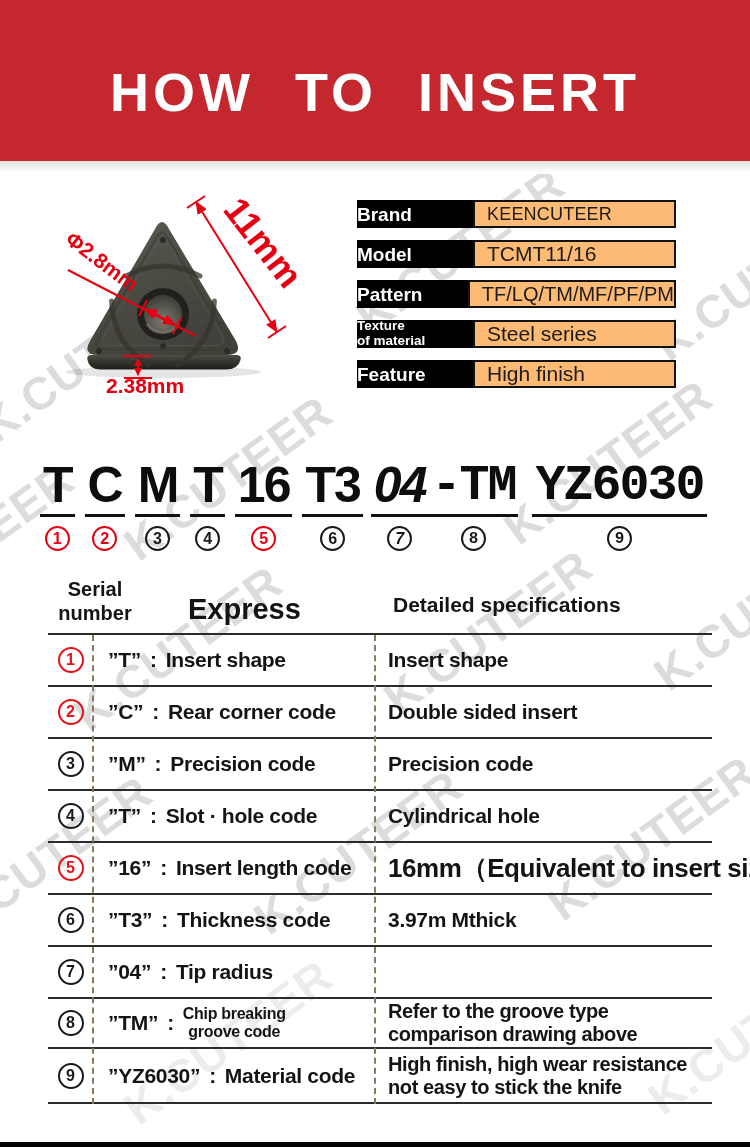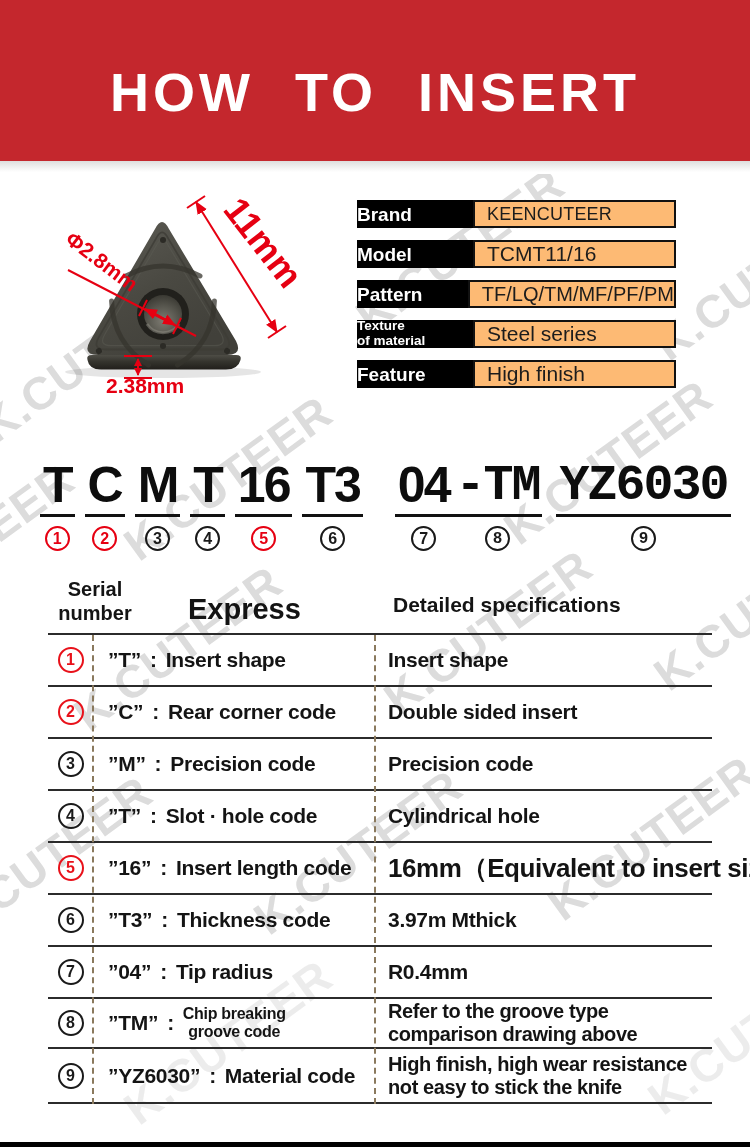--- a/index.html
+++ b/index.html
@@ -28,21 +28,21 @@
   .spec-label .l2{font-size:13.5px;line-height:1.08;}
   .spec-label.small .l1{font-size:13.5px;line-height:1.08;}
   .spec-value{flex:1;background:#fdba74;border:2px solid #111111;box-sizing:border-box;
               display:flex;align-items:center;padding-left:12px;font-size:21px;color:#1c1c1c;}
   .spec-value.cond{font-size:18px;letter-spacing:.2px;}
   .spec-value.mid{font-size:20px;}
   
   .pn{position:absolute;left:40px;top:460px;z-index:2;display:flex;align-items:flex-start;}
   .seg{text-align:center;}
   .seg + .seg{margin-left:10px;}
-  .seg.g7{margin-left:32px;}
+  .seg.g7{margin-left:8px;font-style:italic;}
   .seg.g8{margin-left:0;font-family:Liberation Mono, monospace;}
   .seg.g9{margin-left:14px;font-family:Liberation Mono, monospace;}
   .pn-code{display:block;font-size:50px;line-height:1.02;font-weight:bold;letter-spacing:-2px;
            color:#0d0d0d;border-bottom:3px solid #111;padding:0 3px 3px;white-space:nowrap;}
   .pn-circle{display:inline-flex;align-items:center;justify-content:center;margin-top:9px;
              width:25px;height:25px;border:2.5px solid #1a1a1a;border-radius:50%;
              font-size:16px;font-weight:bold;color:#1a1a1a;box-sizing:border-box;}
   .pn-circle.red{border-color:#e60012;color:#e60012;}
   
   .decode{position:absolute;left:48px;top:575px;width:664px;z-index:2;}
@@ -326,21 +326,20 @@
       </div>
       <div class="trow">
         <div class="c-num">
             <span class="circle">7</span>
           </div>
         <div class="c-exp">
             <span>”04”</span>
             <span class="colon">:</span>
             <span>Tip radius</span>
           </div>
-        <div class="c-det"><span>R0.4mm</span></div>
       </div>
       <div class="trow r8">
         <div class="c-num">
             <span class="circle">8</span>
           </div>
         <div class="c-exp">
           <span>”TM”</span>
             <span class="colon">:</span>
           <span class="stack">
             <span style="display:block">Chip breaking</span>

